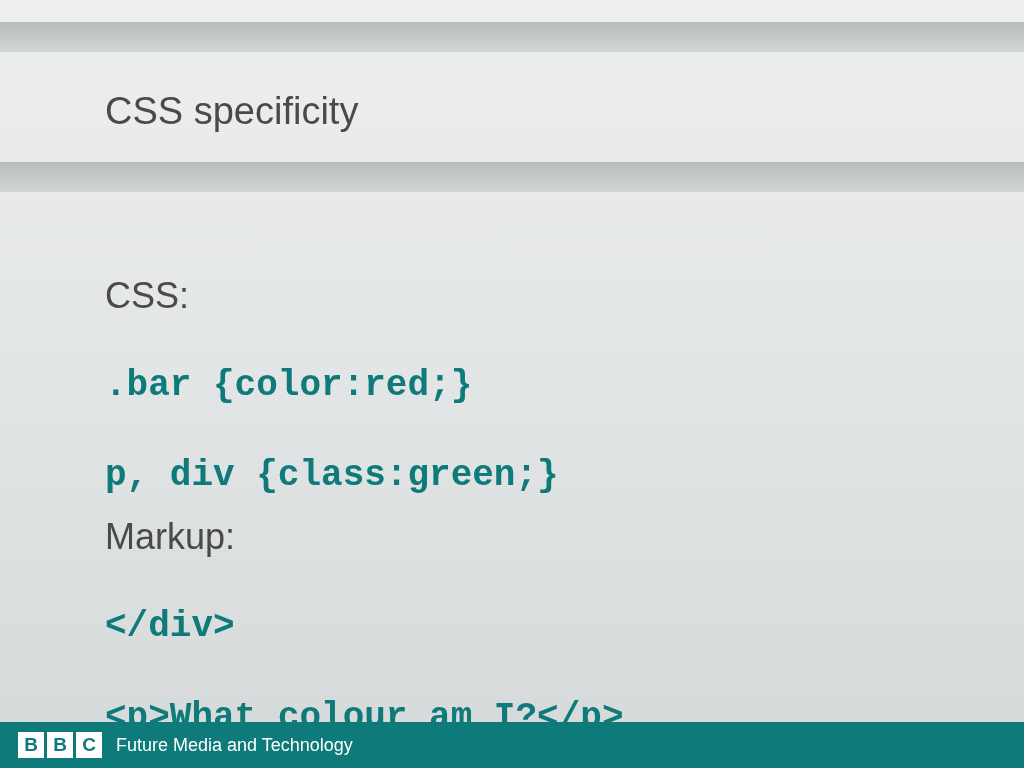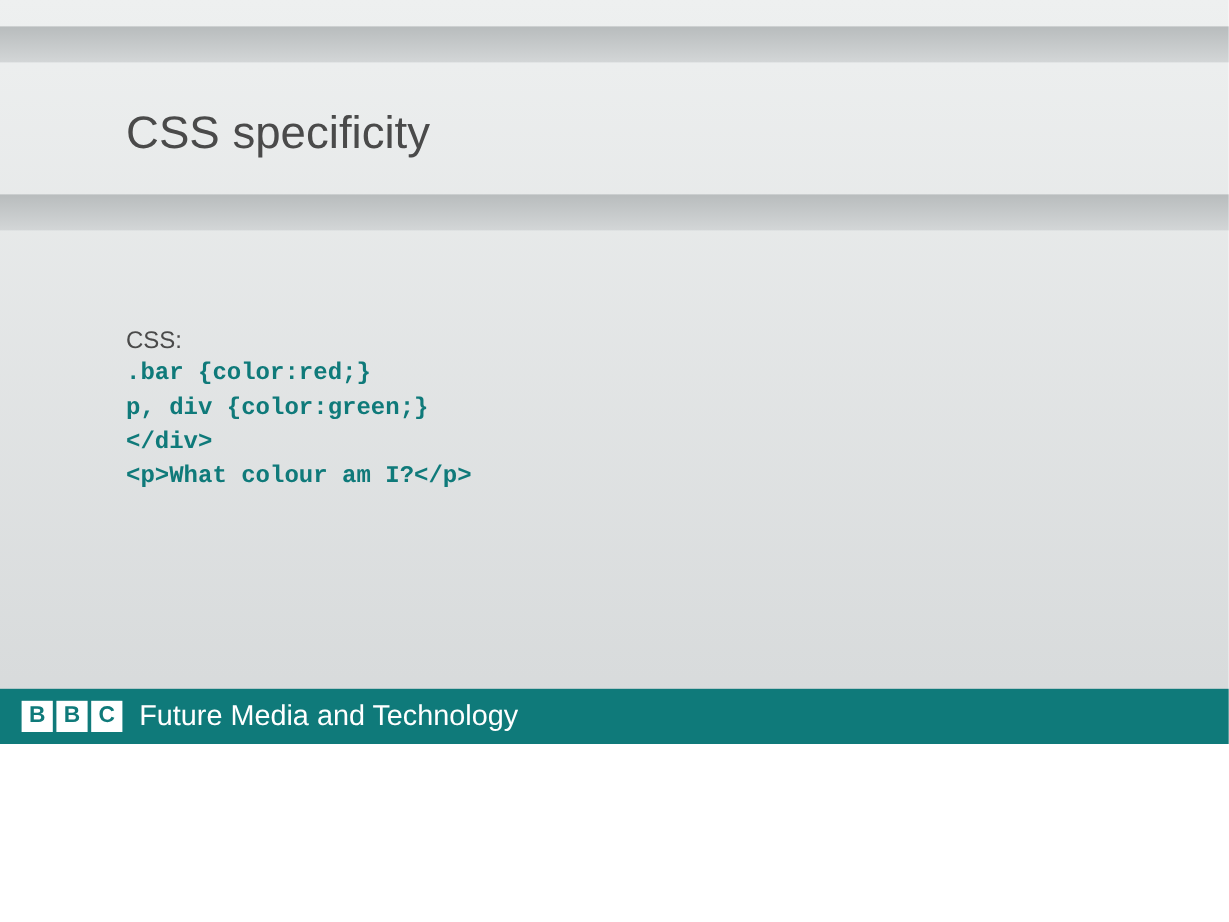--- a/index.html
+++ b/index.html
@@ -6,21 +6,21 @@
     margin: 0;
     padding: 0;
     width: 1024px;
     height: 768px;
     overflow: hidden;
     font-family: Arial, Helvetica, sans-serif;
   }
   .slide {
     position: relative;
     width: 1024px;
-    height: 620px;
+    height: 768px;
     background: linear-gradient(to bottom, #eef0f0 0%, #d6d9da 100%);
   }
   .top-bar {
     position: absolute;
     top: 22px;
     left: 0;
     width: 100%;
     height: 30px;
     background: linear-gradient(to bottom, #b8bcbd 0%, #d3d6d7 100%);
   }
@@ -38,33 +38,34 @@
     left: 105px;
     font-size: 38px;
     color: #4a4a4a;
     font-weight: 400;
   }
   .content {
     position: absolute;
     top: 270px;
     left: 105px;
     right: 80px;
-    font-size: 20px;
+    font-size: 36px;
     line-height: 1.42;
     color: #4a4a4a;
   }
   .label {
     color: #4a4a4a;
     font-family: Arial, Helvetica, sans-serif;
     font-weight: 400;
   }
   .code {
     font-family: "Courier New", Courier, monospace;
     font-weight: bold;
     color: #0f7a7a;
+    margin-top: 39px;
   }
   .markup-label {
     margin-top: 10px;
   }
   .footer {
     position: absolute;
     bottom: 0;
     left: 0;
     right: 0;
     height: 46px;
@@ -86,39 +87,40 @@
     color: #0f7a7a;
     display: flex;
     align-items: center;
     justify-content: center;
     font-weight: bold;
     font-size: 19px;
     font-family: Arial, Helvetica, sans-serif;
   }
   .footer-text {
     color: #ffffff;
-    font-size: 24px;
+    font-size: 18px;
     font-weight: 400;
   }
 </style>
 </head>
 <body>
 
 <div class="slide">
 
   <div class="top-bar"></div>
 
   <div class="title">CSS specificity</div>
 
   <div class="mid-bar"></div>
 
   <div class="content">
     <div class="label">CSS:</div>
     <div class="code">.bar {color:red;}</div>
-    <div class="code">p, div {color:green;}</div>
+    <div class="code">p, div {class:green;}</div>
+    <div class="label markup-label">Markup:</div>
     <div class="code">&lt;/div&gt;</div>
     <div class="code">&lt;p&gt;What colour am I?&lt;/p&gt;</div>
   </div>
 
   <div class="footer">
     <span class="logo">
       <span class="box">B</span>
       <span class="box">B</span>
       <span class="box">C</span>
     </span>

